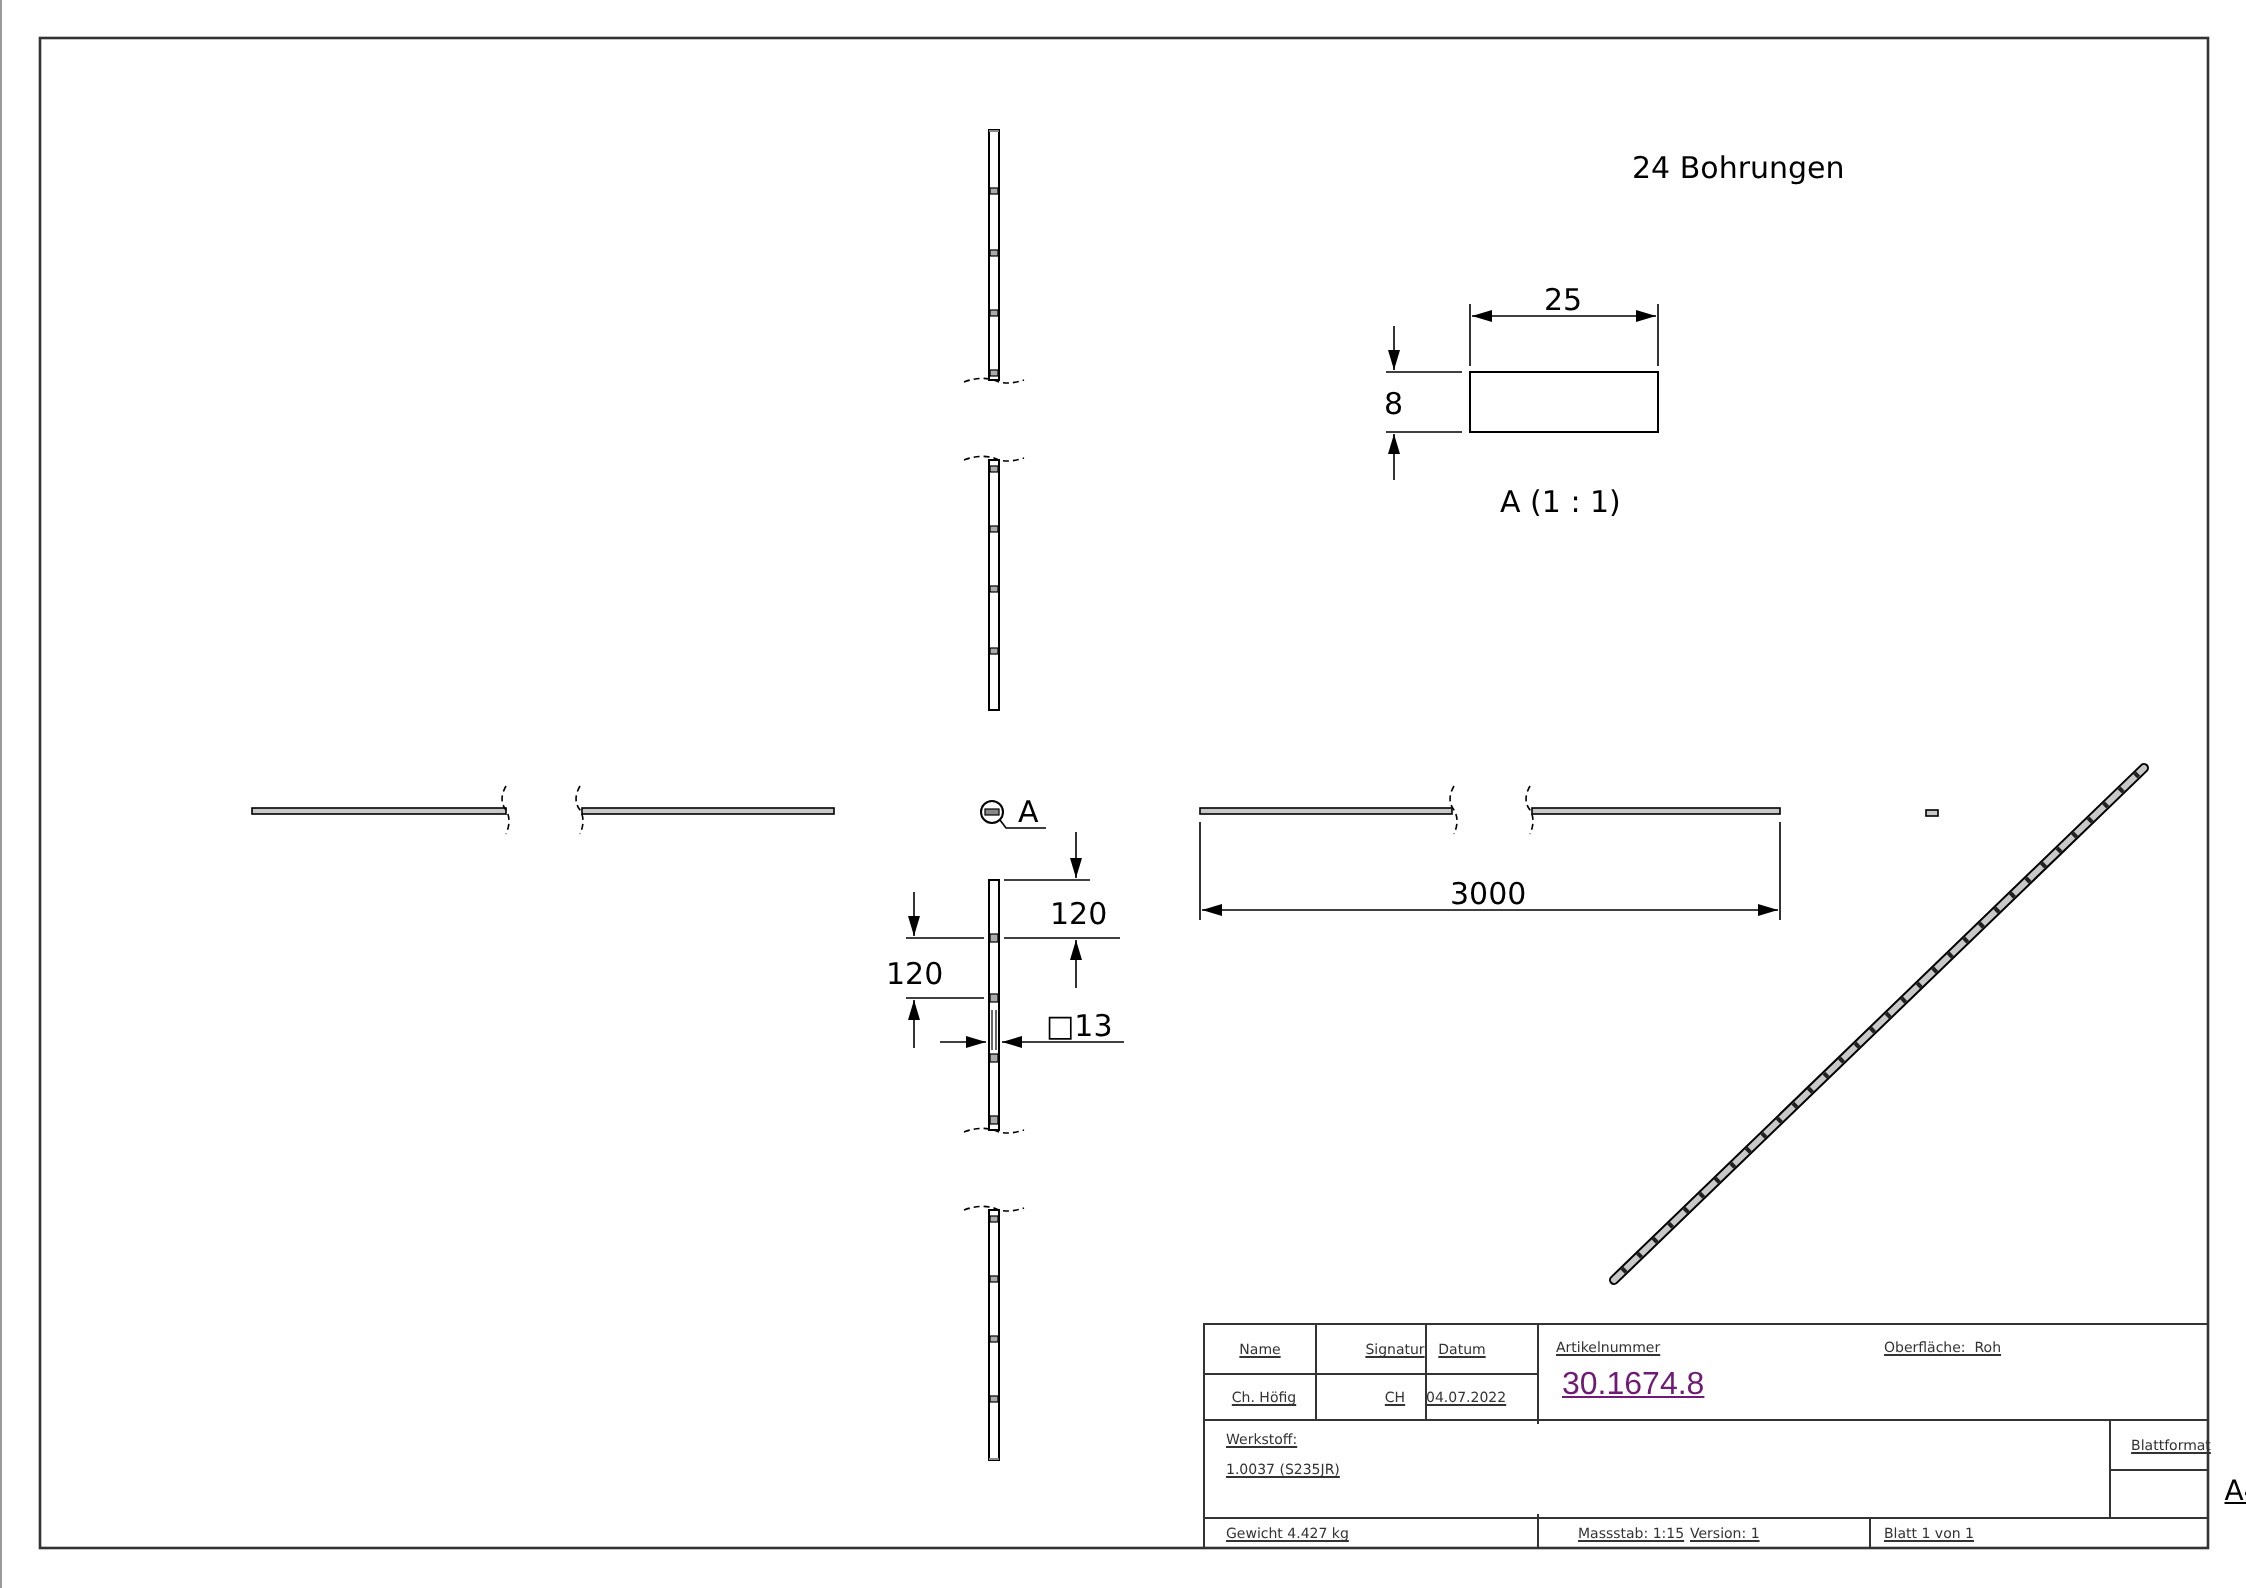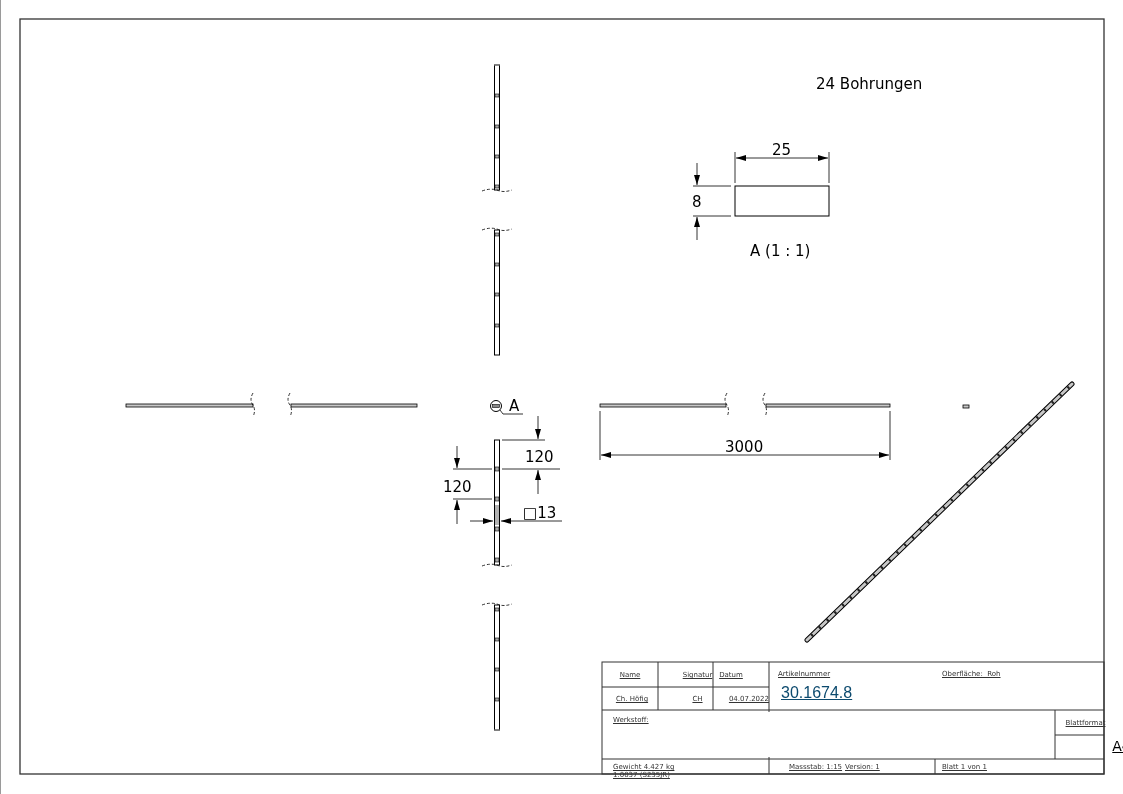--- a/index.html
+++ b/index.html
@@ -153,28 +153,28 @@
       <line x1="1055" y1="710" x2="1055" y2="759"></line>
       <line x1="1055" y1="735" x2="1104" y2="735"></line>
     </g>
   </svg>
 
   <div class="tb" style="left:602px;top:671px;width:56px;text-align:center;font-size:7px;">Name</div>
   <div class="tb" style="left:658px;top:671px;width:79px;text-align:center;font-size:7px;">Signatur</div>
   <div class="tb" style="left:713px;top:671px;width:36px;text-align:center;font-size:7px;">Datum</div>
   <div class="tb" style="left:602px;top:695px;width:60px;text-align:center;font-size:7px;">Ch. Höfig</div>
   <div class="tb" style="left:658px;top:695px;width:79px;text-align:center;font-size:7px;">CH</div>
-  <div class="tb" style="left:713px;top:695px;width:56px;text-align:right;font-size:7px;">04.07.2022</div>
+  <div class="tb" style="left:713px;top:695px;width:56px;text-align:left;font-size:7px;">04.07.2022</div>
 
   <div class="tb" style="left:778px;top:670px;font-size:7px;">Artikelnummer</div>
-  <div class="tb" style="left:781px;top:684px;font-size:16px;color:#0c4a6e;font-family:'Liberation Sans',sans-serif;">30.1674.8</div>
+  <div class="tb" style="left:781px;top:684px;font-size:16px;color:#701a75;font-family:'Liberation Sans',sans-serif;">30.1674.8</div>
   <div class="tb" style="left:942px;top:670px;font-size:7px;white-space:pre;">Oberfläche:  Roh</div>
 
   <div class="tb" style="left:613px;top:716px;font-size:7px;">Werkstoff:</div>
-  <div class="tb" style="left:613px;top:731px;font-size:7px;margin-top:40px;">1.0037 (S235JR)</div>
+  <div class="tb" style="left:613px;top:731px;font-size:7px;">1.0037 (S235JR)</div>
 
   <div class="tb" style="left:1055px;top:719px;width:61px;text-align:center;font-size:7px;">Blattformat</div>
   <div class="tb" style="left:1055px;top:738px;width:49px;text-align:center;font-size:14px;color:#000000;margin-left:42px;">A4</div>
 
   <div class="tb" style="left:613px;top:763px;font-size:7px;">Gewicht 4.427 kg</div>
   <div class="tb" style="left:748px;top:763px;font-size:7px;margin-left:41px;">Massstab: 1:15</div>
   <div class="tb" style="left:845px;top:763px;font-size:7px;">Version: 1</div>
   <div class="tb" style="left:942px;top:763px;font-size:7px;">Blatt 1 von 1</div>
 </div>
 

